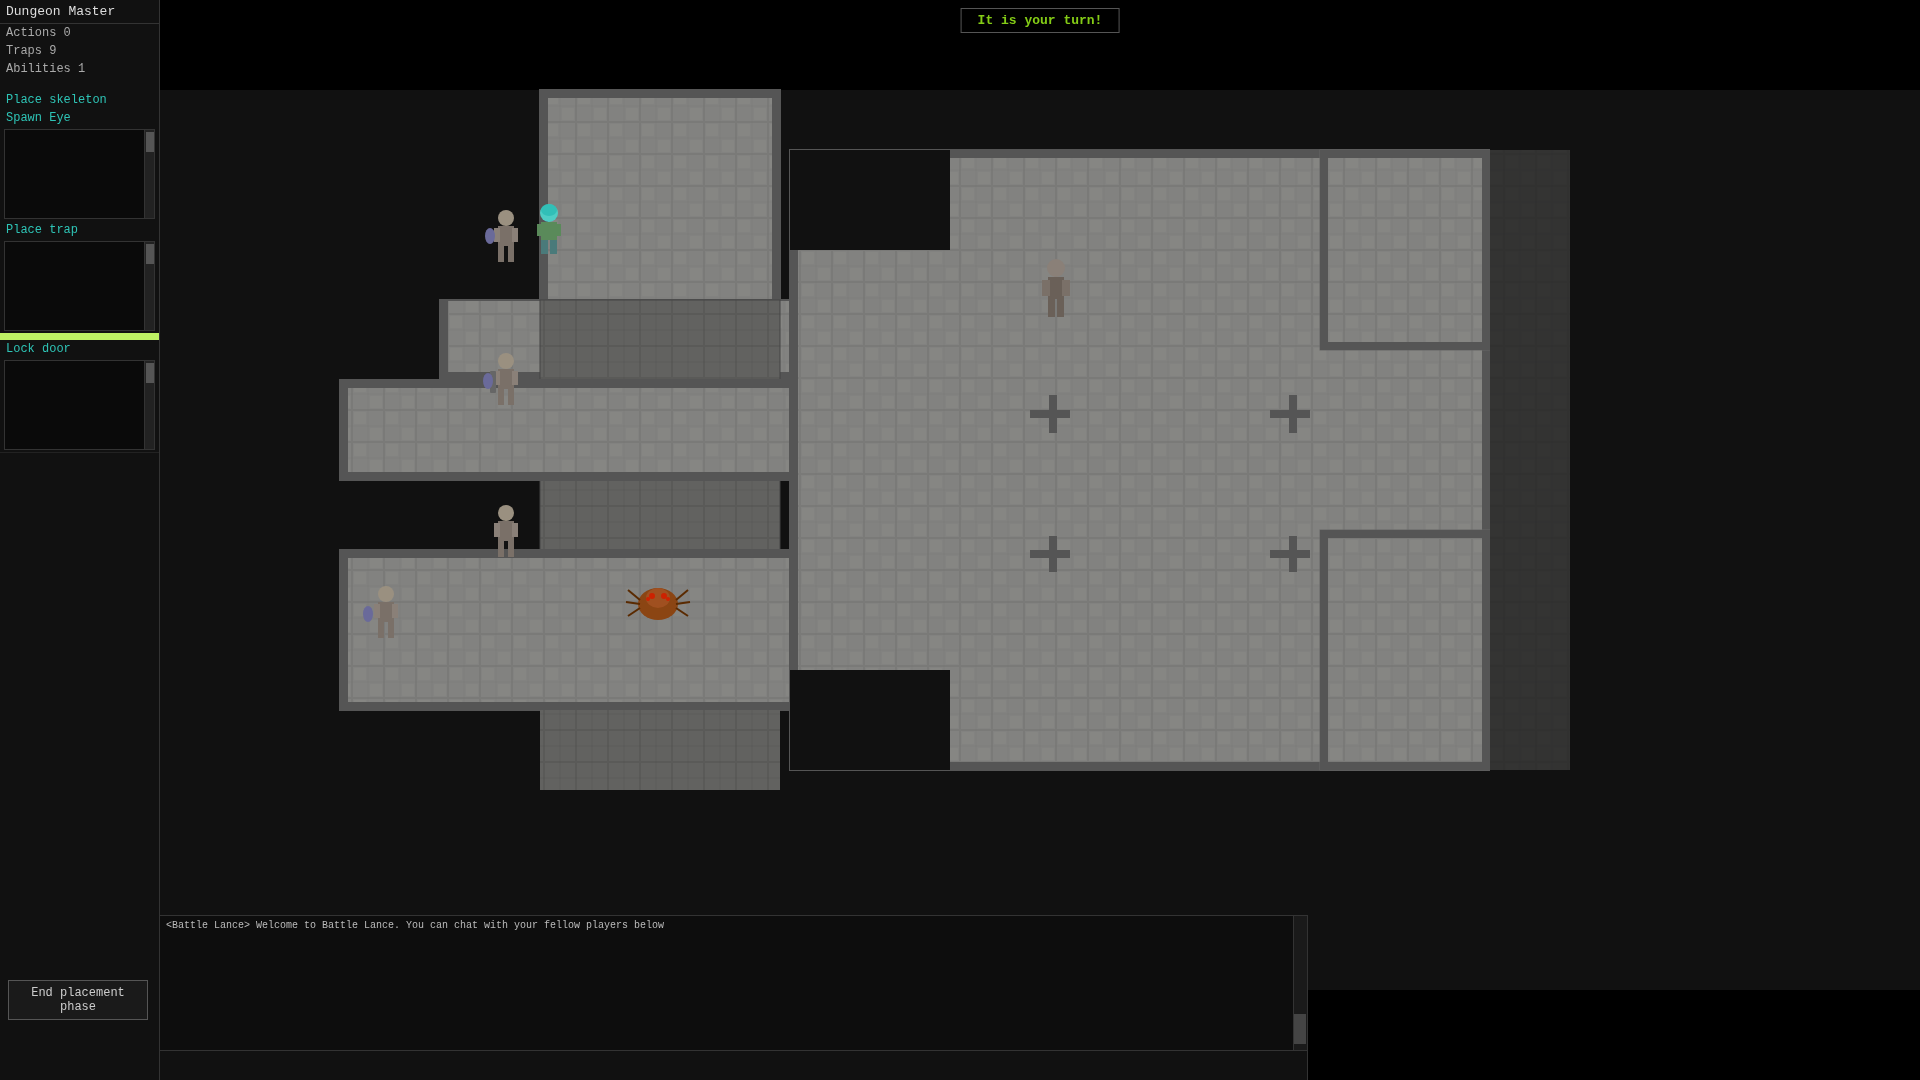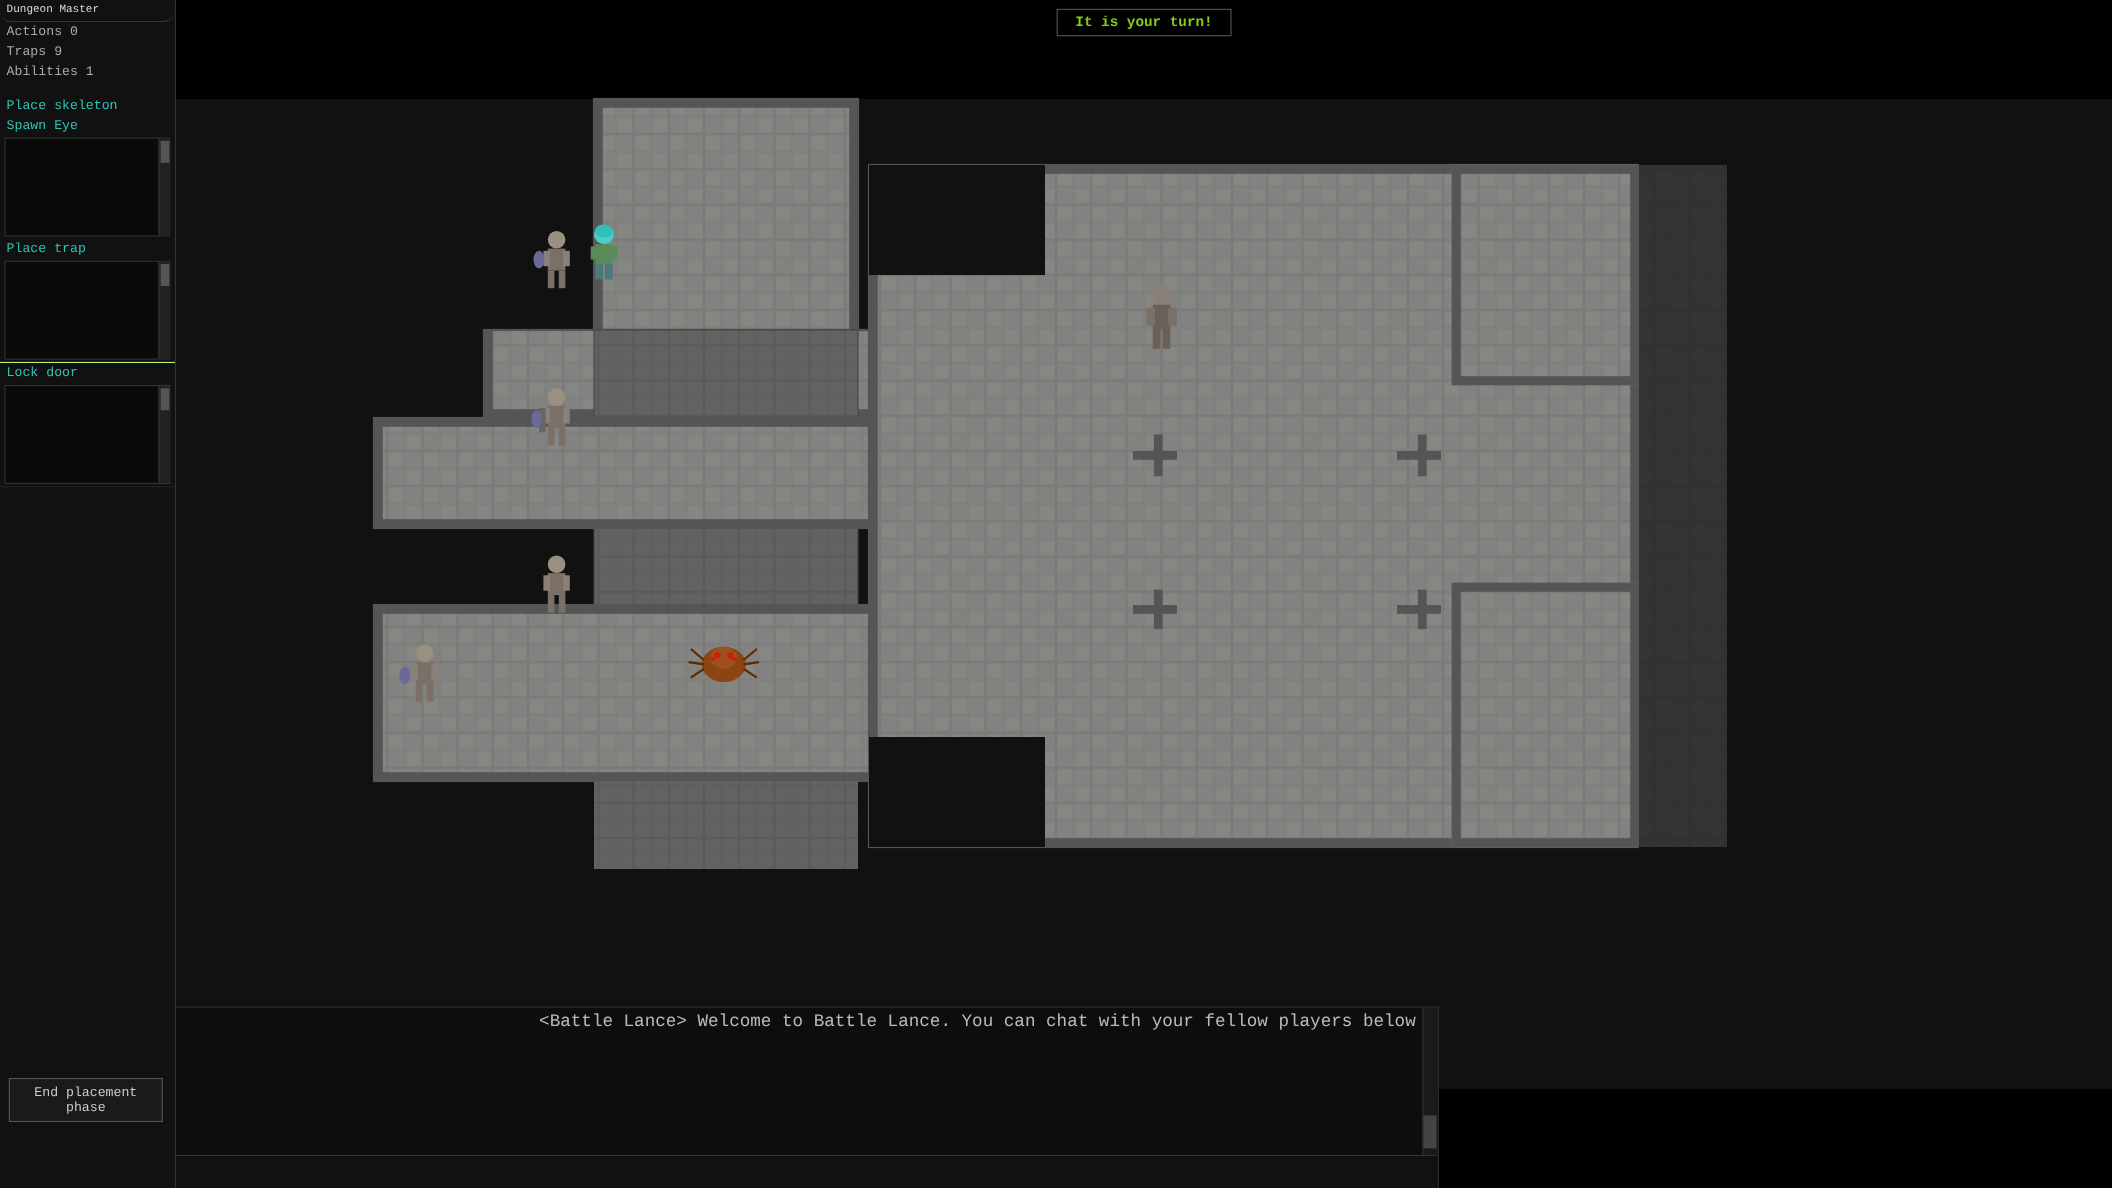--- a/index.html
+++ b/index.html
@@ -22,23 +22,22 @@
       height: 1080px;
       background: #111;
       border-right: 1px solid #333;
       display: flex;
       flex-direction: column;
     }
 
     #panel-title {
       color: #ddd;
       padding: 4px 6px;
-      font-size: 10px;
+      font-size: 13px;
       border-bottom: 1px solid #333;
-      border-radius: 12px;
     }
 
     #actions-label, #traps-label, #abilities-label {
       padding: 2px 6px;
       color: #aaa;
       font-size: 12px;
     }
 
     .action-item {
       color: #2ec4b6;
@@ -68,21 +67,21 @@
       background: #555;
       margin: 2px auto;
     }
 
     
     .actions-box {
       height: 90px;
     }
     
     .traps-section {
-      border-bottom: 1px solid #bef264;
+      border-bottom: 7px solid #bef264;
     }
     .traps-box {
       height: 90px;
     }
     
     .abilities-section {
       border-bottom: 1px solid #222;
     }
     .abilities-box {
       height: 90px;
@@ -141,22 +140,21 @@
     }
 
     #chat-messages {
       position: absolute;
       top: 0; left: 0;
       right: 14px;
       bottom: 30px;
       overflow: hidden;
       padding: 4px 6px;
       color: #bbb;
-      font-size: 16px;
-      text-align: right;
+      font-size: 10px;
     }
 
     #chat-scrollbar {
       position: absolute;
       top: 0; right: 0;
       width: 14px;
       height: calc(100% - 30px);
       background: #1a1a1a;
       border-left: 1px solid #333;
     }

